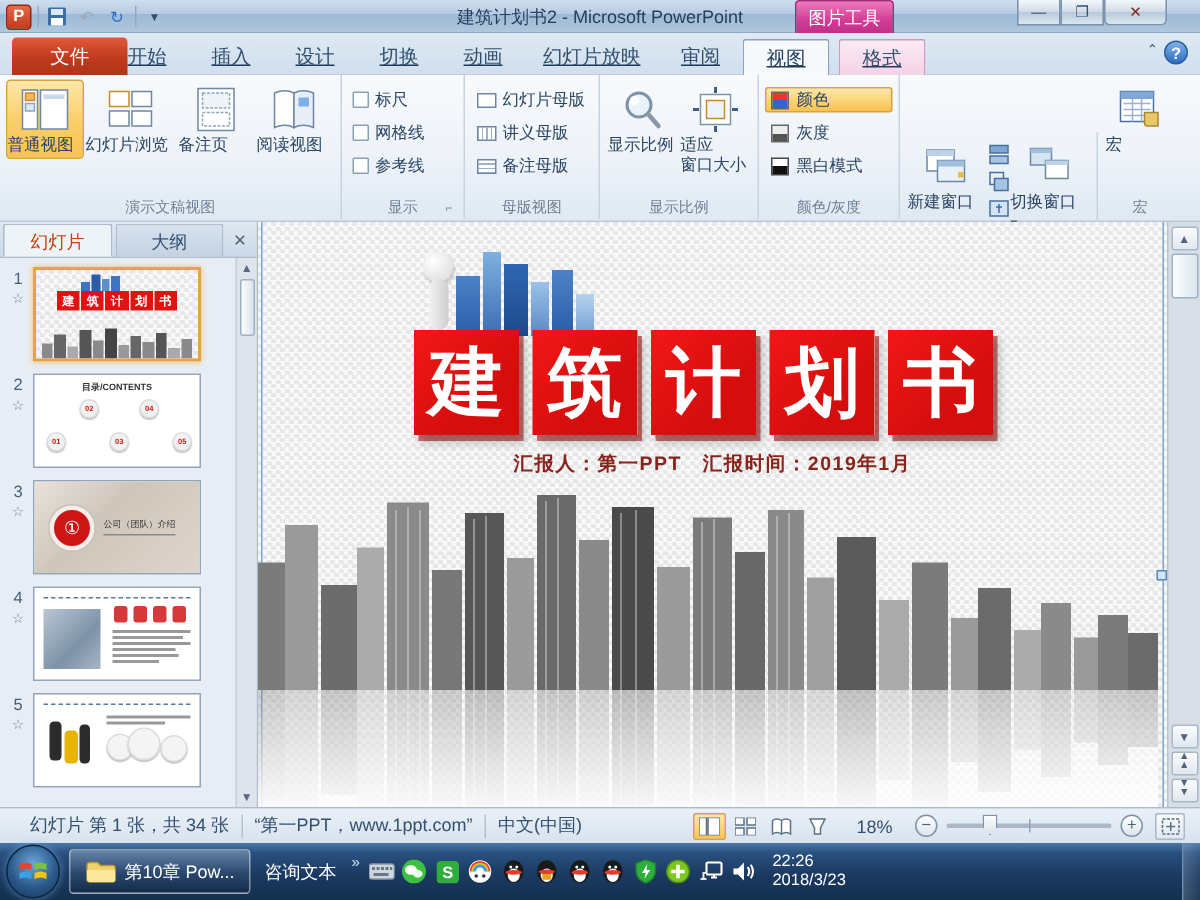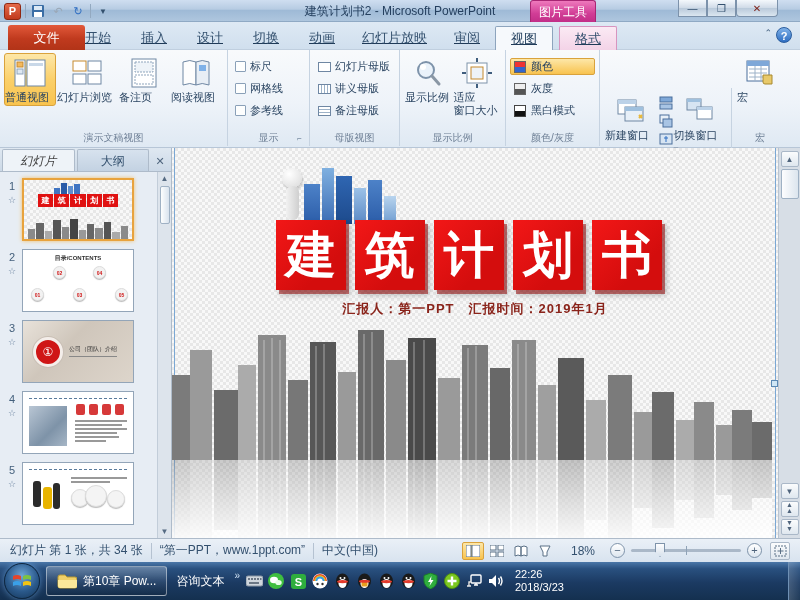--- a/index.html
+++ b/index.html
@@ -62,21 +62,21 @@
   .i-graychip { width:12px; height:12px; border:1px solid #666; background:linear-gradient(180deg,#eee 0 50%,#555 50% 100%); }
   .i-bwchip { width:12px; height:12px; border:1px solid #444; background:linear-gradient(180deg,#fff 0 45%,#111 45% 100%); }
 
   
   .main { position:absolute; left:0; top:148px; width:800px; height:390px; display:flex; background:#c8d2dd; }
 
   
   .pane { width:172px; background:#e7edf4; border-right:1px solid #aebbca; display:flex; flex-direction:column; }
   .pane-tabs { height:24px; display:flex; align-items:flex-end; background:linear-gradient(180deg,#dfe8f1,#ccd9e7); border-bottom:1px solid #aebbca; padding:0 2px; }
   .ptab { flex:1; text-align:center; font-size:12px; color:#33506e; height:22px; line-height:22px; border:1px solid #aebbca; border-bottom:none; border-radius:2px 2px 0 0; background:linear-gradient(180deg,#d7e2ee,#c3d2e2); margin-right:2px;}
-  .ptab.active { background:#eef3f8; color:#404040;font-style:italic; }
+  .ptab.active { background:#eef3f8; color:#c2410c; }
   .pane-close { width:18px; height:20px; text-align:center; line-height:20px; color:#51677f; font-size:11px; }
   .pane-body { flex:1; display:flex; }
   .thumbs { flex:1; padding:6px 2px 0 2px; overflow:hidden; }
   .trow { display:flex; margin-bottom:8px; }
   .tnum { width:20px; text-align:center; color:#44607c; font-size:11px; line-height:13px; padding-top:2px; }
   .tstar { font-size:9px; color:#6c84a0; }
   .thumb { width:112px; height:63px; background:#fff; border:1px solid #93a5b8; position:relative; overflow:hidden; }
   .trow.sel .thumb { border:2px solid #e8a33d; box-shadow:0 0 4px #f0c06a; }
   .pane-scroll { width:14px; background:#dde4ec; border-left:1px solid #c2cdd9; display:flex; flex-direction:column; align-items:center; }
   .sarrow { width:12px; height:13px; font-size:8px; color:#55импик; color:#556a82; text-align:center; line-height:13px; }
@@ -126,21 +126,21 @@
   
   .vscroll { width:22px; background:#d7dee6; border-left:1px solid #b9c4d1; display:flex; flex-direction:column; align-items:center; padding:2px 0; }
   .vbtn { width:18px; height:16px; background:linear-gradient(180deg,#fbfcfd,#dfe7ef); border:1px solid #aab8c8; border-radius:2px; font-size:8px; color:#4f647c; text-align:center; line-height:15px; margin:1px 0; }
   .vthumb { width:18px; height:30px; background:linear-gradient(90deg,#fdfdfe,#dce5ee); border:1px solid #9fb1c4; border-radius:2px; margin:1px 0; }
   .vfill { flex:1; }
 
   
   .statusbar { position:absolute; left:0; top:538px; width:800px; height:24px;
     background:linear-gradient(180deg,#eaf0f7,#d8e3ef); border-top:1px solid #aebbca; display:flex; align-items:center; font-size:12px; color:#33506e; }
   .st-sep { width:1px; height:16px; background:#b5c2d1; margin:0 8px; }
-  .st-left { padding-left:10px; }
+  .st-left { padding-left:20px; }
   .st-spacer { flex:1; }
   .viewbtns { display:flex; gap:2px; margin-right:8px; }
   .vwb { width:22px; height:18px; display:flex; align-items:center; justify-content:center; border-radius:2px; border:1px solid transparent; }
   .vwb.hl { background:linear-gradient(180deg,#fde7a8,#f8c34f); border:1px solid #d9a23c; }
   .zoomlabel { width:38px; text-align:center; }
   .zslider { display:flex; align-items:center; gap:6px; margin:0 8px; }
   .zcircle { width:15px; height:15px; border-radius:50%; border:1px solid #7e93aa; background:linear-gradient(180deg,#fff,#dde6ef); text-align:center; line-height:13px; font-size:11px; color:#4f647c; }
   .ztrack { position:relative; width:110px; height:3px; background:#aab8c8; border-radius:2px; }
   .ztick { position:absolute; left:50%; top:-3px; width:1px; height:9px; background:#8fa2b6; }
   .zknob { position:absolute; left:24px; top:-6px; width:10px; height:14px; background:linear-gradient(180deg,#fdfdfe,#d8e2ec); border:1px solid #7e93aa; clip-path:polygon(0 0,100% 0,100% 60%,50% 100%,0 60%); }

